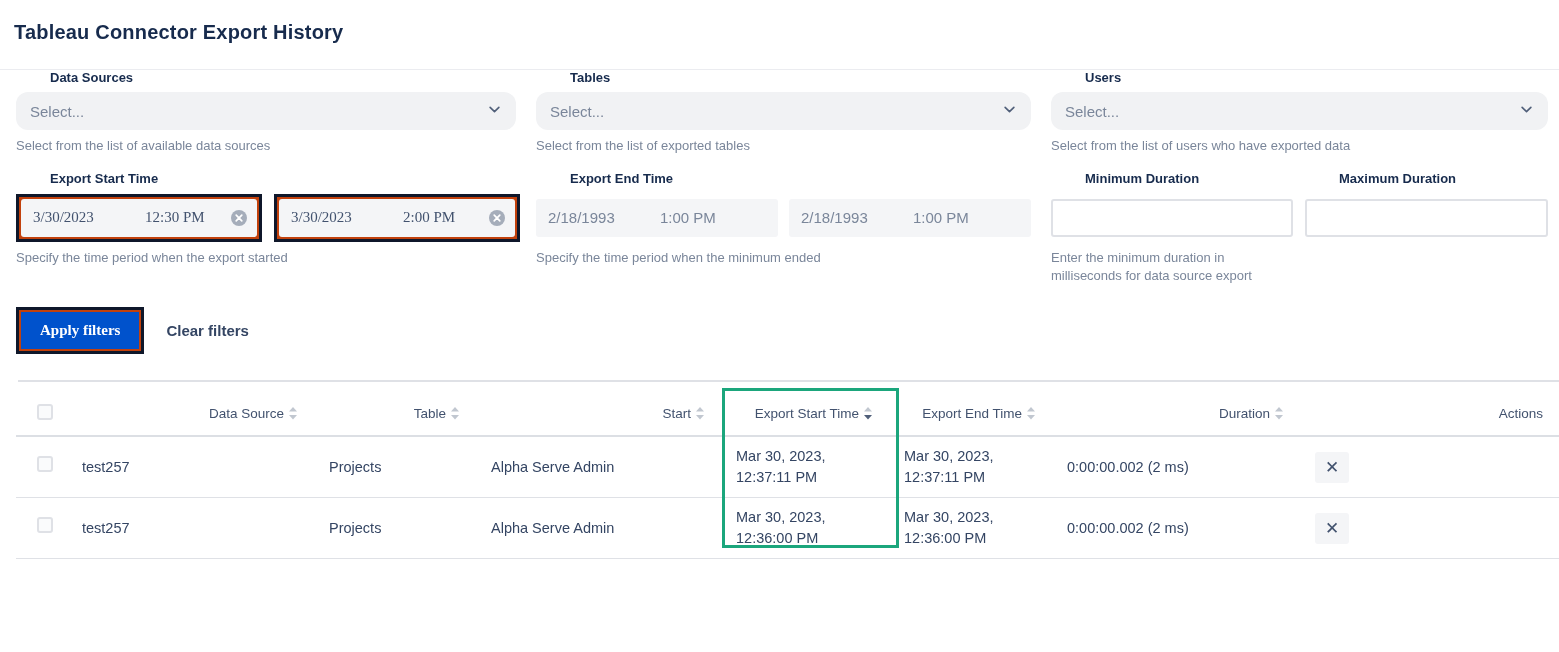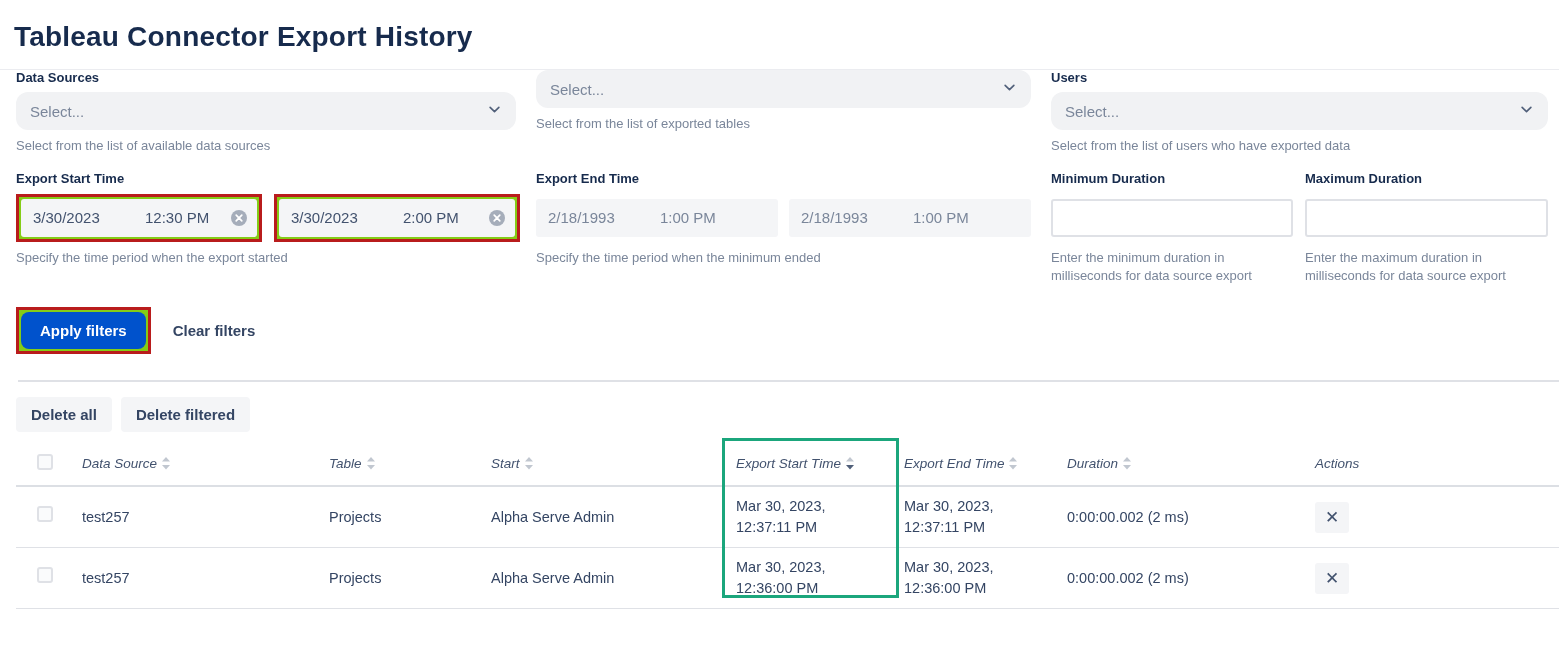--- a/index.html
+++ b/index.html
@@ -5,61 +5,61 @@
   * { box-sizing: border-box; }
   html,body { margin:0; padding:0; }
   body {
     width: 1559px; height: 652px; overflow: hidden;
     background: #ffffff; color: #172B4D;
     font-family: "Liberation Sans", sans-serif;
   }
 
   
   .page-header { height: 70px; padding: 21px 16px 0 14px; border-bottom: 1px solid #EBECF0; }
-  .page-title { font-size: 28px; font-weight: 700; letter-spacing: .2px; color:#172B4D; }
+  .page-title { font-size: 20px; font-weight: 700; letter-spacing: .2px; color:#172B4D; }
 
   .content { padding: 0 0 0 16px; }
   .section-title { font-size: 22px; font-weight: 700; color:#172B4D; margin: 27px 0 20px; }
 
   
   .fgrid { display: grid; grid-template-columns: 500px 495px 497px; column-gap: 20px; }
   .frow2 { margin-top: 16px; }
-  .flabel { font-size: 13px; font-weight: 600; color: #172B4D; margin-bottom: 7px; }
+  .flabel { font-size: 13px; font-weight: 600; color: #172B4D; margin-bottom: 7px; margin-left: 34px; }
   .fhelp { font-size: 13px; color: #7A869A; margin-top: 7px; line-height: 18px; }
 
   .select {
     height: 38px; background: #F1F2F4; border-radius: 12px;
     display: flex; align-items: center; justify-content: space-between;
     padding: 0 14px; cursor: pointer;
   }
   .select .ph { color: #7A869A; font-size: 15px; }
 
   .dt-row { display: flex; gap: 12px; align-items: center; min-height: 49px; }
-  .green-wrap { border: 3px solid #b91c1c; padding: 2px; background:#84cc16; }
+  .green-wrap { border: 3px solid #0f172a; padding: 2px; background:#c2410c;font-family:Liberation Serif, serif; }
   .dt-input {
     width: 236px; height: 38px; background: #F4F5F7; border-radius: 3px;
     display: flex; align-items: center; padding: 0 10px 0 12px;
     font-size: 15px; color: #42526E; cursor: text;
   }
   .dt-input .d { width: 112px; }
   .dt-input .t { flex: 1; }
   .dt-input.muted { color: #7A869A; width: 244px; }
   .clear-btn { border:none; background:none; padding:0; margin:0; cursor:pointer; display:flex; align-items:center; }
 
   .dur-grid { display: grid; grid-template-columns: 242px 1fr; column-gap: 12px; }
   .dur-input {
     height: 38px; width: 100%; border: 2px solid #DFE1E6; border-radius: 3px;
     background: #fff; font: inherit; font-size: 15px; color:#42526E; padding: 0 10px; outline: none;
   }
 
   
   .apply-row { margin-top: 22px; display: flex; align-items: center; }
   .btn-primary {
     background: #0052CC; color: #fff; font-family: inherit; font-weight: 700; font-size: 15px;
-    border: none; border-radius: 8px; padding: 10px 19px; cursor: pointer;
+    border: none; border-radius: 0; padding: 10px 19px; cursor: pointer;
   }
   .btn-subtle {
     background: none; border: none; font-family: Liberation Sans, sans-serif; font-size: 15px; font-weight: 600;
     color: #344563; margin-left: 16px; cursor: pointer;
   }
 
   .hr { height: 2px; background: #DFE1E6; margin: 26px 0 0 2px; }
 
   .toolbar { margin-top: 15px; display: flex; gap: 9px; }
   .btn-secondary {
@@ -67,22 +67,22 @@
     font-family: inherit; font-size: 15px; font-weight: 600; padding: 9px 15px; cursor: pointer;
   }
 
   
   .table-wrap { position: relative; margin-top: 10px; }
   table { border-collapse: collapse; width: 1543px; table-layout: fixed; }
   col.c-check { width: 50px; }  col.c-ds { width: 247px; } col.c-tbl { width: 162px; }
   col.c-user { width: 245px; }  col.c-start { width: 168px; } col.c-end { width: 163px; }
   col.c-dur { width: 248px; }   col.c-act { width: auto; }
   th {
-    text-align: left; font-weight: 400; font-size: 13.5px; color: #42526E;
-    padding: 12px 16px; border-bottom: 2px solid #DCDFE4; white-space: nowrap; font-style: italic;
+    text-align: right; font-weight: 400; font-size: 13.5px; color: #42526E;
+    padding: 12px 16px; border-bottom: 2px solid #DCDFE4; white-space: nowrap;
   }
   td {
     font-size: 14.5px; color: #344563; padding: 9px 4px 9px 16px;
     border-bottom: 1px solid #DFE1E6; vertical-align: middle; line-height: 21px;
   }
   .th-inner { display: inline-flex; align-items: center; gap: 5px; }
   .checkbox {
     width: 16px; height: 16px; border: 2px solid #DFE1E6; border-radius: 3px;
     background: #FAFBFC; display: inline-block; cursor: pointer; margin-left: 5px;
   }
@@ -122,20 +122,21 @@
       <div class="flabel">Data Sources</div>
       <div class="select">
         <span class="ph">Select...</span>
         <span><svg width="15" height="15" viewBox="0 0 24 24">
               <use href="#ic-chevron"></use>
             </svg></span>
       </div>
       <div class="fhelp">Select from the list of available data sources</div>
     </div>
     <div>
+      <div class="flabel">Tables</div>
       <div class="select">
         <span class="ph">Select...</span>
         <span><svg width="15" height="15" viewBox="0 0 24 24">
               <use href="#ic-chevron"></use>
             </svg></span>
       </div>
       <div class="fhelp">Select from the list of exported tables</div>
     </div>
     <div>
       <div class="flabel">Users</div>
@@ -200,38 +201,33 @@
         <div class="dt-row">
             <input class="dur-input" value="" style="">
           </div>
         <div class="fhelp">Enter the minimum duration in milliseconds for data source export</div>
       </div>
       <div>
         <div class="flabel">Maximum Duration</div>
         <div class="dt-row">
             <input class="dur-input" value="" style="">
           </div>
-        <div class="fhelp">Enter the maximum duration in milliseconds for data source export</div>
       </div>
     </div>
   </div>
 
   <div class="apply-row">
     <div class="green-wrap">
       <button class="btn-primary">Apply filters</button>
     </div>
     <button class="btn-subtle">Clear filters</button>
   </div>
 
   <div class="hr"></div>
 
-  <div class="toolbar">
-    <button class="btn-secondary">Delete all</button>
-    <button class="btn-secondary">Delete filtered</button>
-  </div>
 
   <div class="table-wrap">
     <div class="col-highlight"></div>
     <table>
       <colgroup>
         <col class="c-check">
           <col class="c-ds">
           <col class="c-tbl">
           <col class="c-user">
         <col class="c-start">

